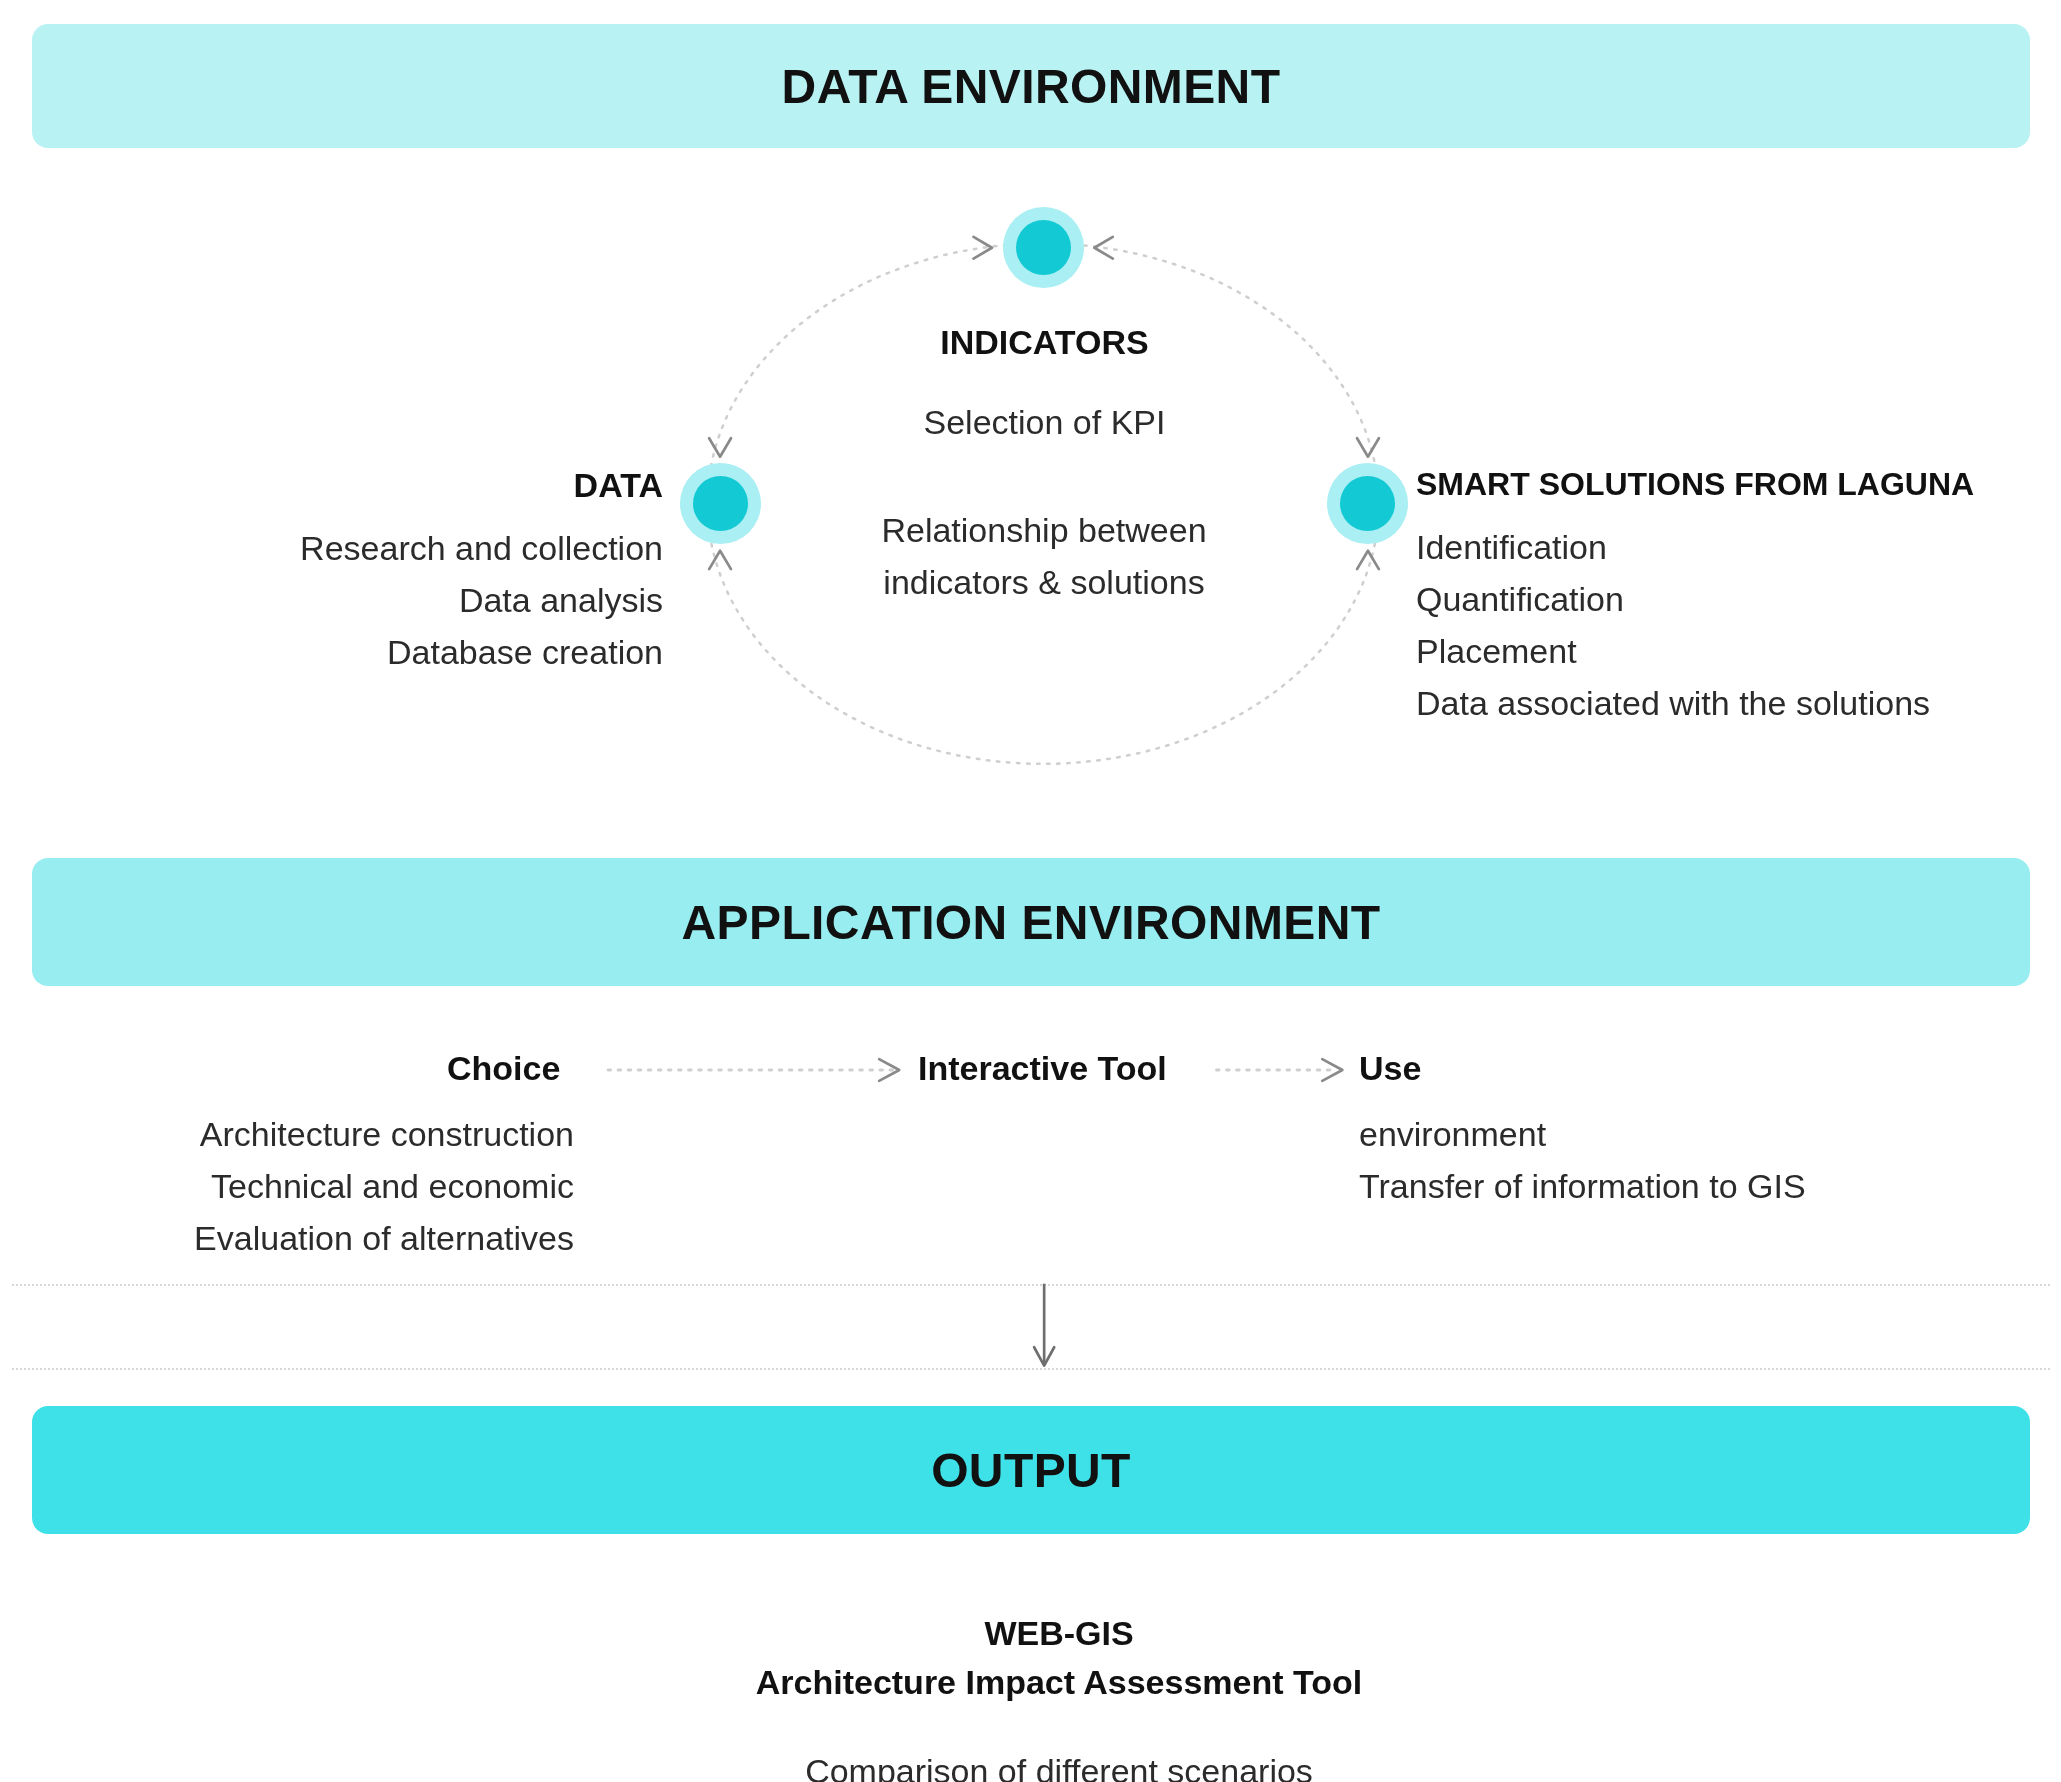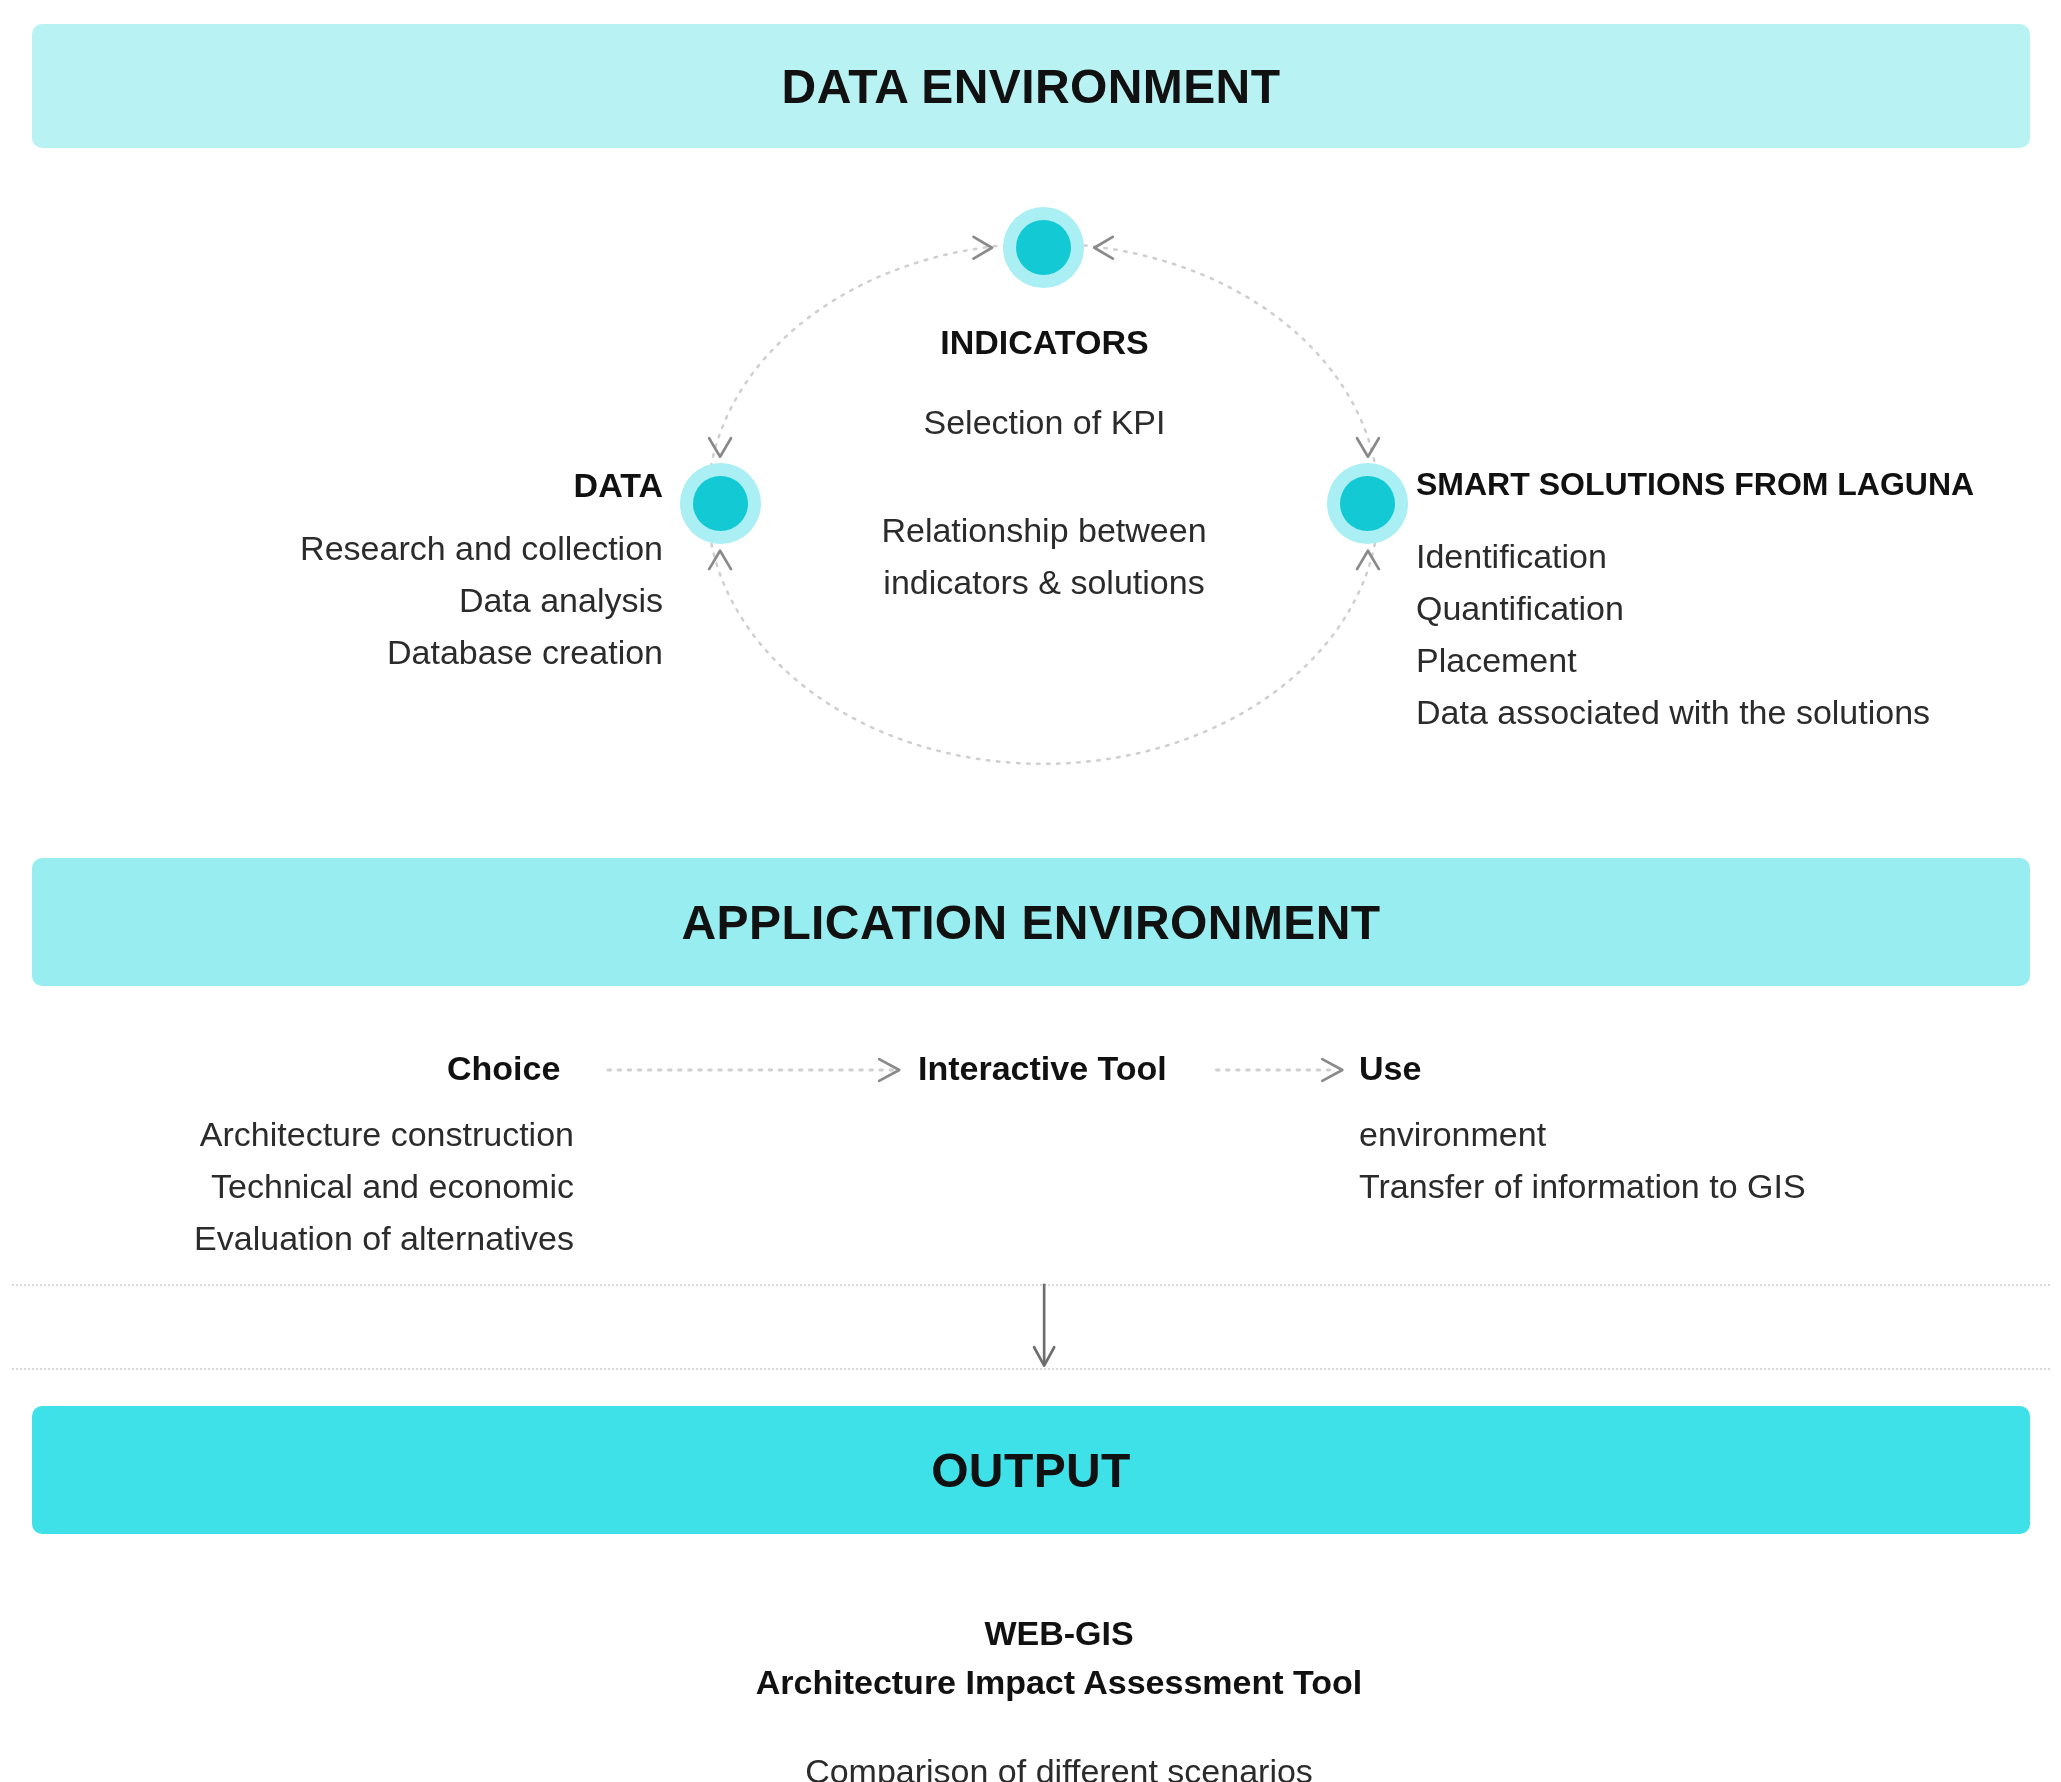--- a/index.html
+++ b/index.html
@@ -15,21 +15,21 @@
     color: #231f20;
     overflow: hidden;
   }
 
   
   .banner {
     position: absolute;
     left: 32px;
     width: 1998px;
     box-sizing: border-box;
-    border-radius: 10px;
+    border-radius: 16px;
     display: flex;
     align-items: center;
     justify-content: center;
     font-weight: bold;
     letter-spacing: 0.4px;
     color: #111111;
   }
   #banner-data {
     top: 24px;
     height: 124px;
@@ -124,21 +124,21 @@
   }
   #blk-data .hd { margin-bottom: 17px; }
   #blk-data .ln { line-height: 52px; }
 
   #blk-solutions {
     left: 1416px;
     top: 298px;
     width: 638px;
     text-align: left;
   }
-  #blk-solutions .hd { margin-bottom: 27px; font-size: 32px; }
+  #blk-solutions .hd { margin-bottom: 18px; font-size: 32px; }
   #blk-solutions .ln { line-height: 52px; }
 
   
   #app-flow {
     position: absolute;
     left: 8px;
     top: 1032px;
     width: 2062px;
     height: 227px;
   }

